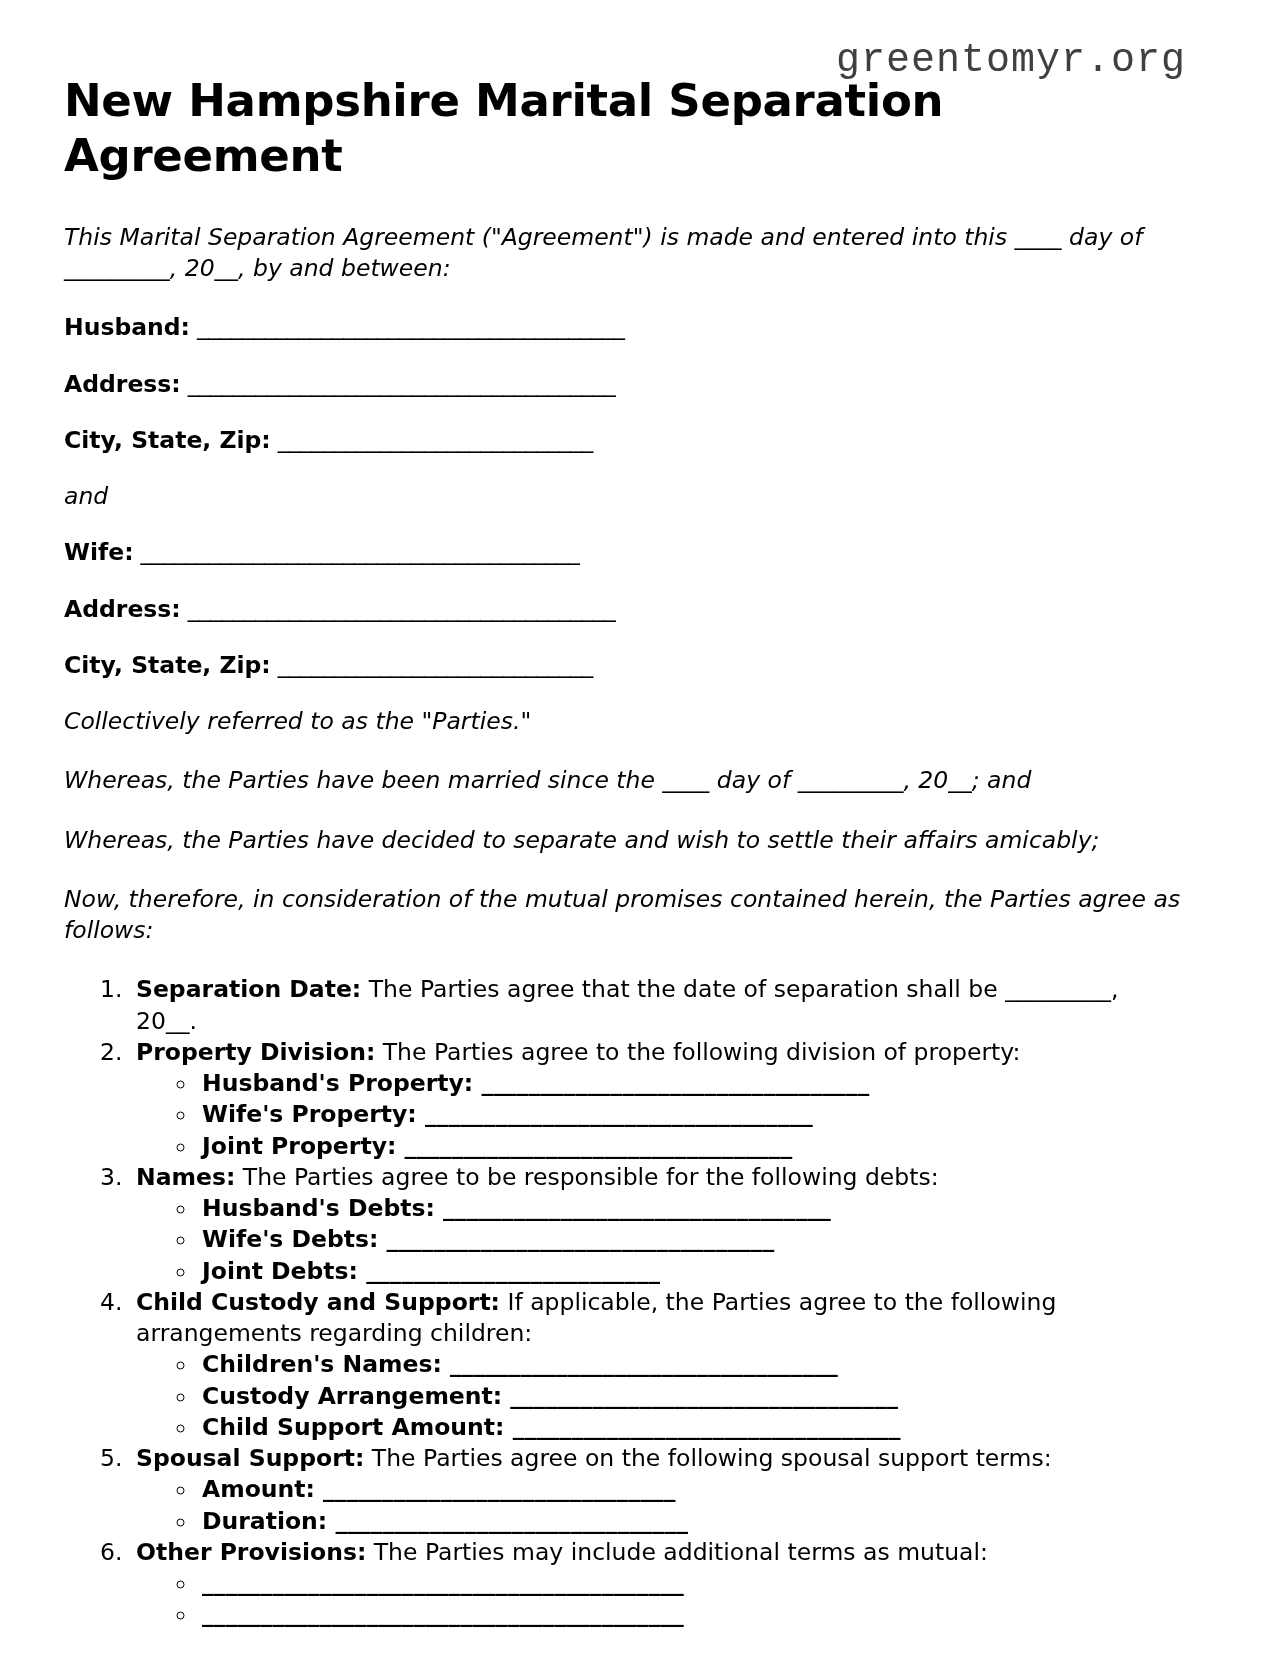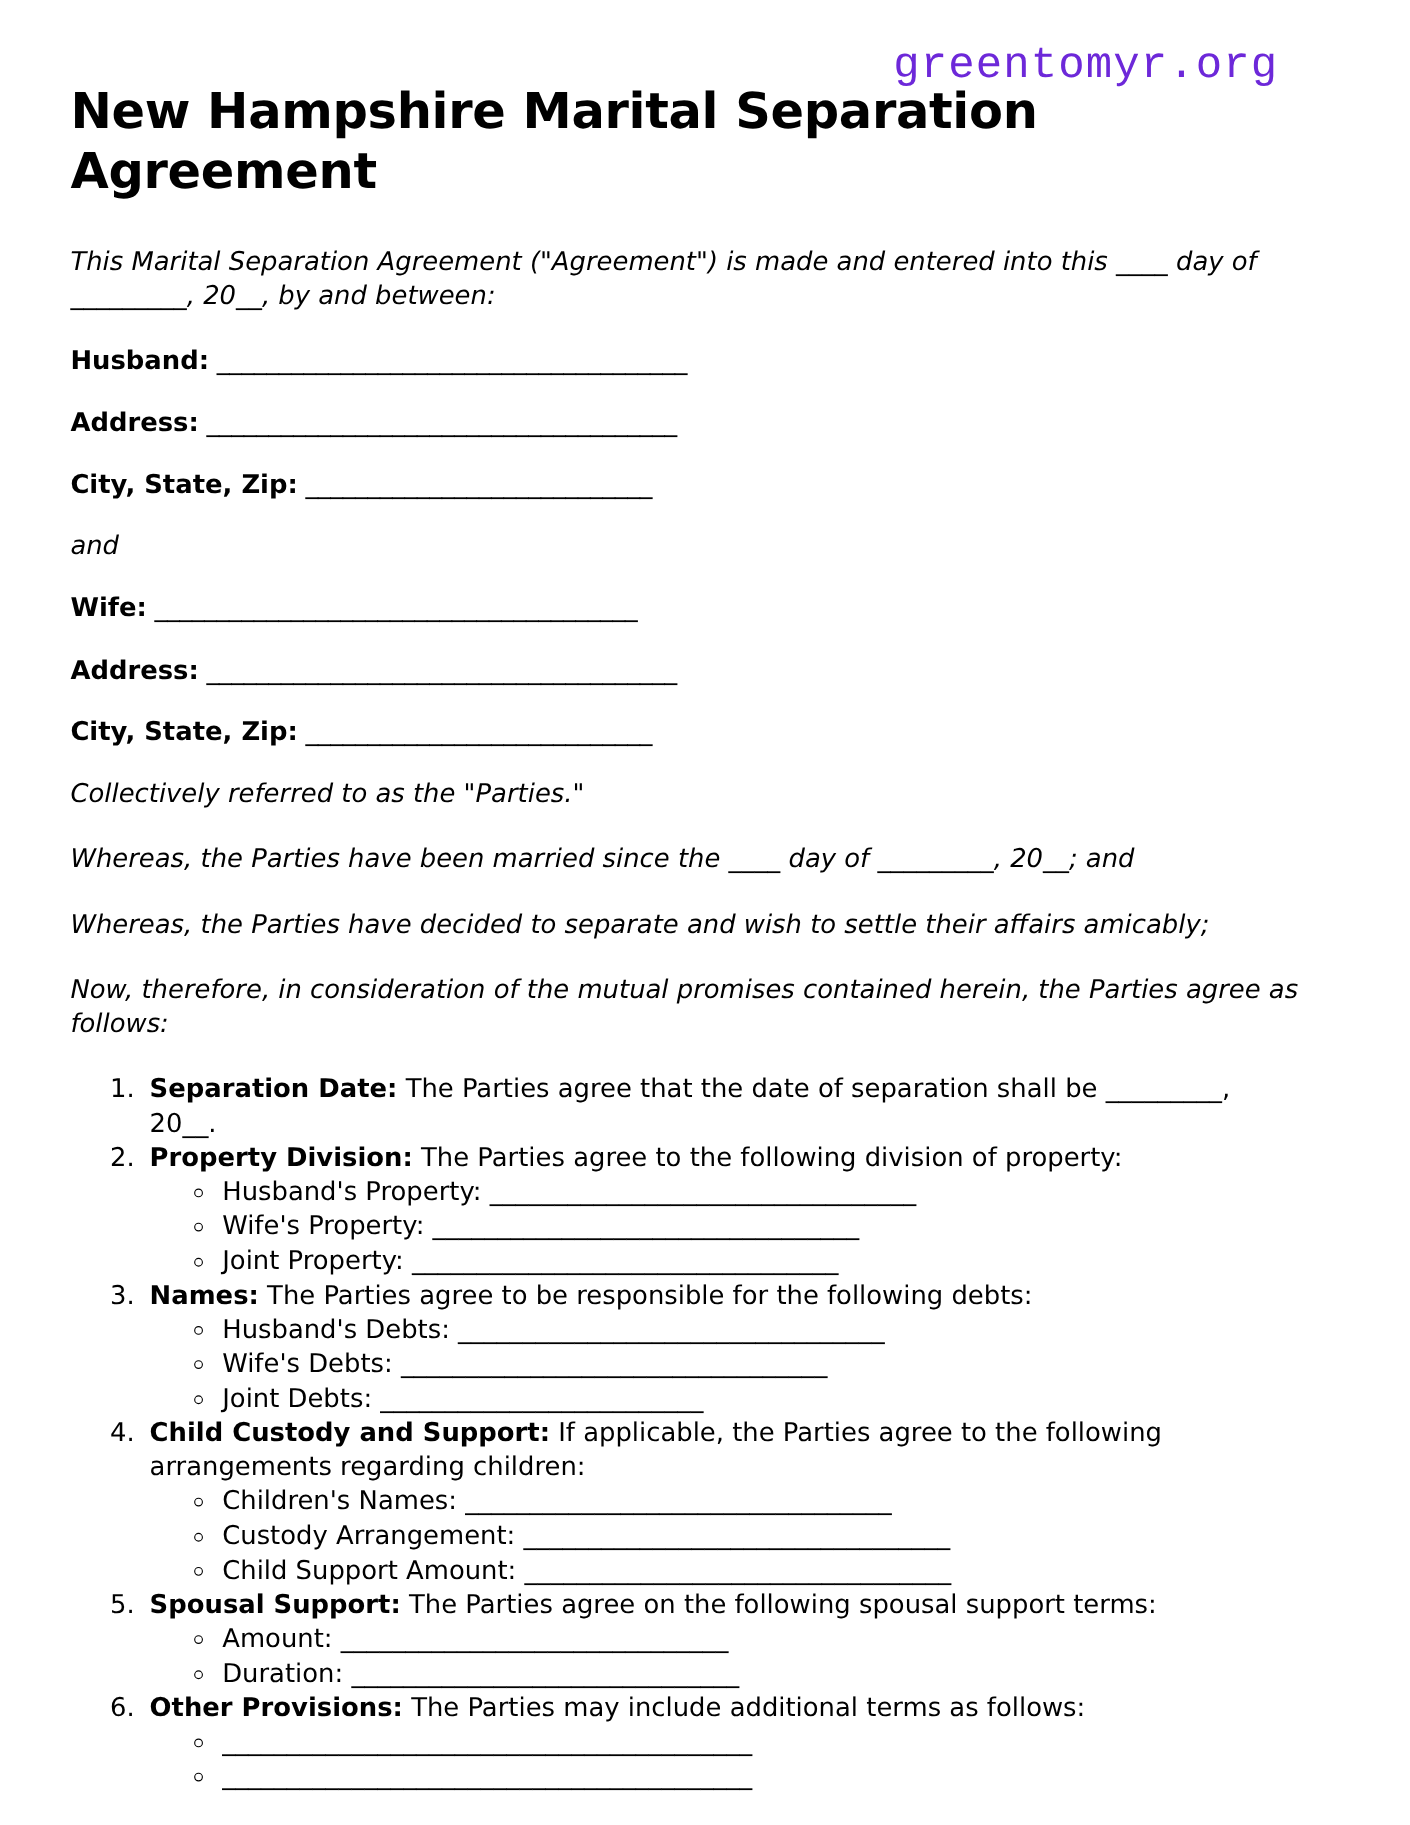--- a/index.html
+++ b/index.html
@@ -20,25 +20,25 @@
     position: relative;
     width: 1282px;
     height: 1659px;
     box-sizing: border-box;
     padding: 0;
   }
 
   .watermark {
     position: absolute;
     top: 38px;
-    right: 120px;
+    right: 96px;
     font-family: "Liberation Mono", "DejaVu Sans Mono", monospace;
     font-size: 40px;
     letter-spacing: 1px;
-    color: #6d28d9;
+    color: #404040;
     white-space: nowrap;
     user-select: none;
   }
 
   .doc-body {
     position: absolute;
     left: 64px;
     top: 74px;
     width: 1118px;
   }
@@ -91,20 +91,21 @@
   ul.sub-list {
     list-style-type: circle;
     margin: 0;
     padding-left: 62px;
     font-size: 23.5px;
     line-height: 1.33;
   }
   ul.sub-list > li {
     margin: 0;
     padding-left: 4px;
+    font-weight: bold;
   }
 </style>
 </head>
 <body>
 
 <div class="page">
 
   <div class="watermark">greentomyr.org</div>
 
   <div class="doc-body">
@@ -175,20 +176,20 @@
           </ul></li>
         <li><span class="li-text"><b>Child Custody and Support:</b><span> If applicable, the Parties agree to the following arrangements regarding children:</span></span><ul class="sub-list">
             <li>Children's Names: _________________________________</li>
             <li>Custody Arrangement: _________________________________</li>
             <li>Child Support Amount: _________________________________</li>
           </ul></li>
         <li><span class="li-text"><b>Spousal Support:</b><span> The Parties agree on the following spousal support terms:</span></span><ul class="sub-list">
             <li>Amount: ______________________________</li>
             <li>Duration: ______________________________</li>
           </ul></li>
-        <li><span class="li-text"><b>Other Provisions:</b><span> The Parties may include additional terms as follows:</span></span><ul class="sub-list">
+        <li><span class="li-text"><b>Other Provisions:</b><span> The Parties may include additional terms as mutual:</span></span><ul class="sub-list">
             <li> _________________________________________</li>
             <li> _________________________________________</li>
           </ul></li>
       </ol>
 
   </div>
 </div>
 
 </body></html>

